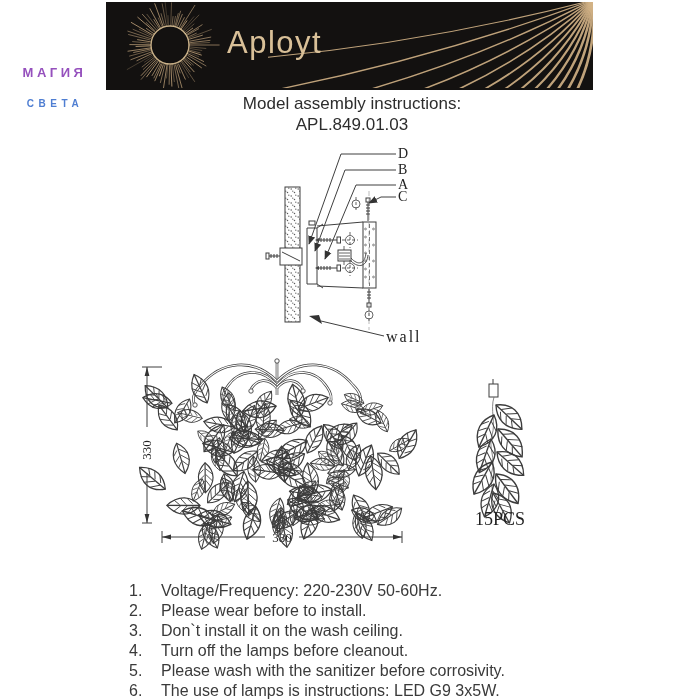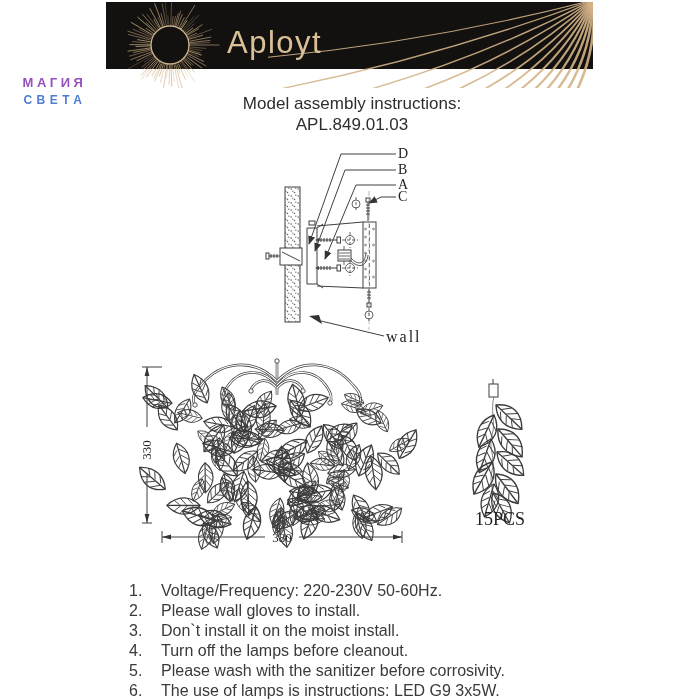--- a/index.html
+++ b/index.html
@@ -2,25 +2,25 @@
 <html><head>
 <meta charset="utf-8">
 <style>
   html,body{margin:0;padding:0;background:#fff;}
   .page{position:relative;width:700px;height:700px;background:#ffffff;overflow:hidden;
         font-family:"Liberation Sans",sans-serif;}
   .abs{position:absolute;}
 
   
   .logo-magiya{left:6px;top:8px;width:94px;text-align:center;}
-  .magiya-title{font-size:13px;font-weight:bold;letter-spacing:3.5px;color:#9550bd;margin-top:11px;padding-left:3px;}
-  .magiya-sub{font-size:12px;font-weight:bold;letter-spacing:4.5px;color:#4f7ed2;margin-top:3px;padding-left:4px;}
+  .magiya-title{font-size:13px;font-weight:bold;letter-spacing:3.5px;color:#9550bd;margin-top:1px;padding-left:3px;}
+  .magiya-sub{font-size:10px;font-weight:bold;letter-spacing:4.5px;color:#4f7ed2;margin-top:18px;padding-left:4px;}
 
   
-  .band{left:106px;top:2px;width:487px;height:67px;background:#131110;}
+  .band{left:106px;top:2px;width:487px;height:88px;background:#131110;}
   .band svg{position:absolute;left:0;top:0;}
   .aployt{position:absolute;left:121px;top:23px;font-size:31px;color:#d9c098;
           letter-spacing:1.5px;font-weight:400;}
 
   .title{left:0;top:93px;width:704px;text-align:center;font-size:17px;line-height:21px;color:#2d2d2d;}
 
   .drawing{stroke:#3f3f3f;fill:none;stroke-width:1;}
   .serif-label{font-family:"Liberation Serif","DejaVu Serif",serif;fill:#222;}
 
   .instructions{left:125px;top:577px;margin:4px;padding:0;list-style:none;counter-reset:item;
@@ -441,20 +441,20 @@
       <use href="#leaf-shape" transform="translate(44,40) rotate(124) scale(1.35)"></use>
       <use href="#leaf-shape" transform="translate(41,64) rotate(118) scale(1.35)"></use>
       <use href="#leaf-shape" transform="translate(42,87) rotate(128) scale(1.4)"></use>
       <use href="#leaf-shape" transform="translate(44,109) rotate(115) scale(1.3)"></use>
     </g>
     <text class="serif-label" font-size="18" text-anchor="middle" x="50" y="150">15PCS</text>
   </svg>
 
   <ol class="abs instructions">
       <li>Voltage/Frequency: 220-230V 50-60Hz.</li>
-      <li>Please wall gloves to install.</li>
-      <li>Don`t install it on the moist install.</li>
+      <li>Please wear before to install.</li>
+      <li>Don`t install it on the wash ceiling.</li>
       <li>Turn off the lamps before cleanout.</li>
       <li>Please wash with the sanitizer before corrosivity.</li>
       <li>The use of lamps is instructions: LED G9 3x5W.</li>
     </ol>
 
 </div>
 
 </body></html>

